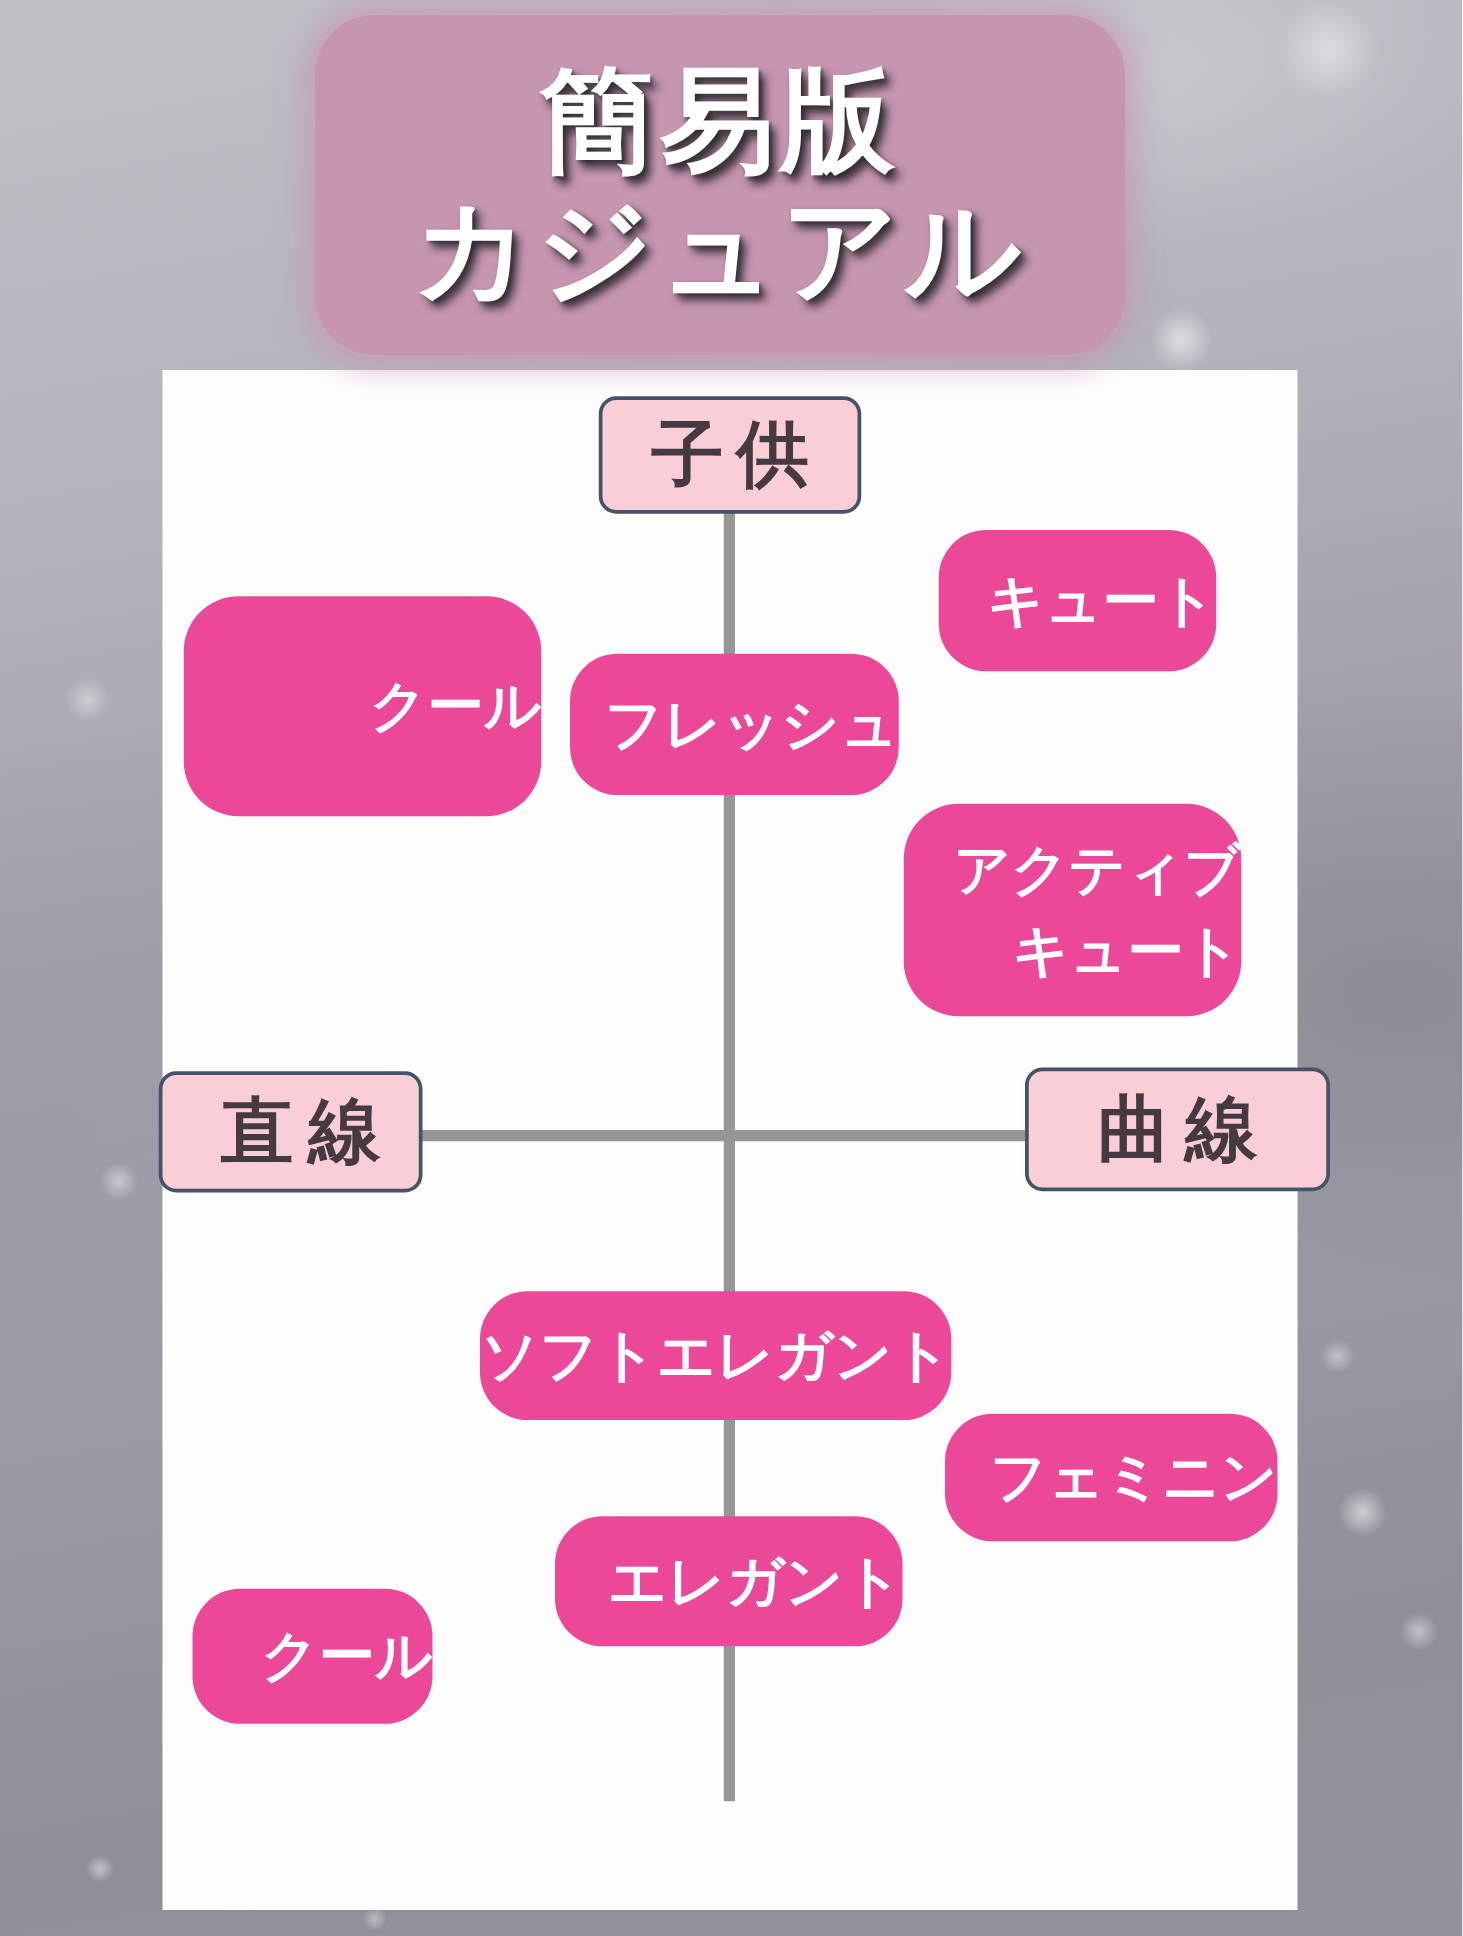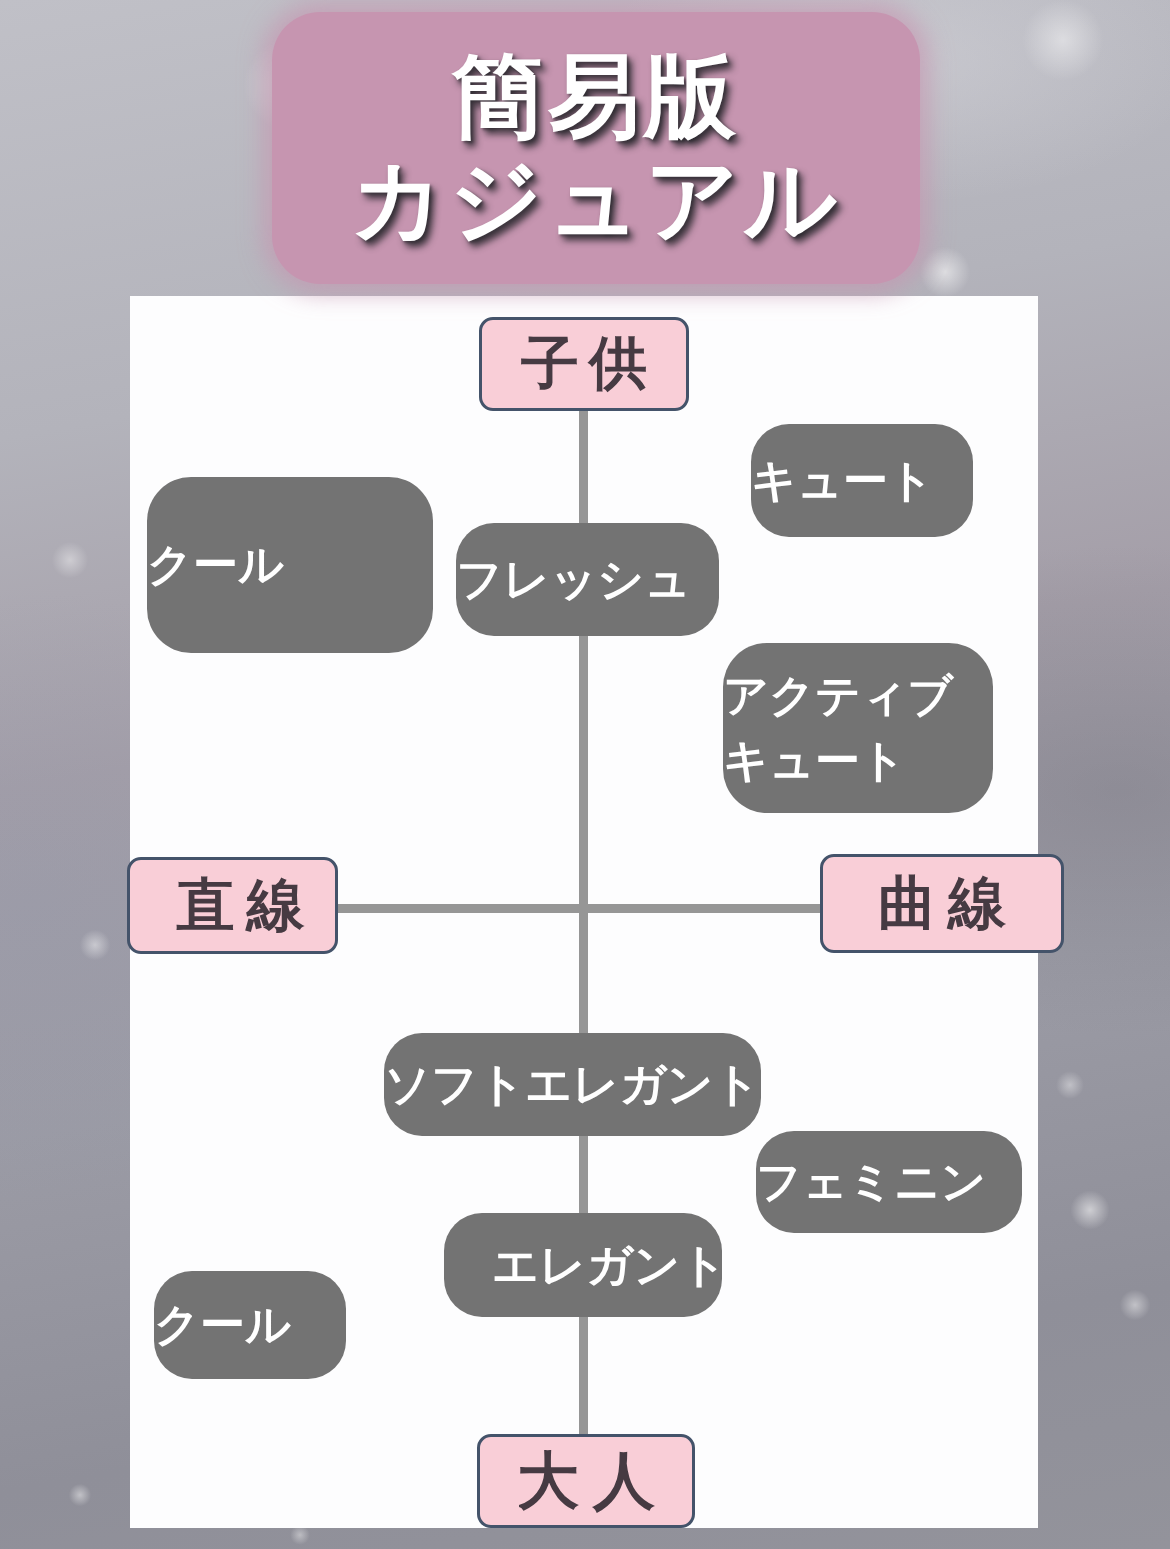--- a/index.html
+++ b/index.html
@@ -34,21 +34,21 @@
       radial-gradient(ellipse 14px 14px at 300px 1535px, rgba(255,255,255,.40), transparent 70%),
       radial-gradient(ellipse 650px 340px at 1120px 790px, rgba(110,110,120,.35), transparent 72%),
       radial-gradient(ellipse 520px 430px at 30px 900px,  rgba(145,152,170,.32), transparent 72%),
       radial-gradient(ellipse 420px 200px at 900px 60px,  rgba(225,225,230,.35), transparent 72%),
       linear-gradient(170deg, #c0c0c7 0%, #b3b3bb 25%, #a49ea8 45%, #9b9ba5 65%, #8f8f99 85%, #93939b 100%);
   }
 
   
   .title-banner {
     position: absolute;
-    left: 272px; top: 12px;
+    left: 252px; top: 12px;
     width: 648px; height: 272px;
     background: #c695b0;
     border-radius: 48px;
     box-shadow: 0 0 22px 10px rgba(198,149,176,.65);
     display: flex;
     flex-direction: column;
     align-items: center;
     justify-content: center;
     z-index: 3;
   }
@@ -92,27 +92,27 @@
     white-space: nowrap;
   }
   .axis-top    { left: 479px; top: 301px;  width: 210px; height: 94px; font-size: 58px; letter-spacing: 10px; padding-left: 10px; margin-top: 16px; }
   .axis-bottom { left: 477px; top: 1434px; width: 218px; height: 94px; font-size: 62px; letter-spacing: 14px; padding-left: 14px; }
   .axis-left   { left: 127px; top: 857px;  width: 211px; height: 97px; font-size: 58px; letter-spacing: 12px; padding-left: 28px; }
   .axis-right  { left: 820px; top: 854px;  width: 244px; height: 99px; font-size: 58px; letter-spacing: 12px; padding-left: 12px; }
 
   
   .type-box {
     position: absolute;
-    background: #737373;
+    background: #ec4899;
     border-radius: 38px;
     color: #ffffff;
     font-weight: 700;
     display: flex;
     flex-direction: column;
-    align-items: flex-start;
+    align-items: flex-end;
     justify-content: center;
     z-index: 3;
     text-align: center;
     line-height: 1.45;
     white-space: nowrap;
   }
   .type-box span { display: block; }
 
   .n-cool-casual  { left: 147px; top: 477px;  width: 286px; height: 176px; font-size: 45px; border-radius: 44px; }
   .n-fresh        { left: 456px; top: 523px;  width: 263px; height: 113px; font-size: 46px; }
@@ -134,21 +134,20 @@
     <div class="title-line">簡易版</div>
     <div class="title-line">カジュアル</div>
   </div>
 
   <div class="panel"></div>
 
   <div class="axis-line vertical"></div>
   <div class="axis-line horizontal"></div>
 
   <div class="axis-label axis-top">子供</div>
-  <div class="axis-label axis-bottom">大人</div>
   <div class="axis-label axis-left">直線</div>
   <div class="axis-label axis-right">曲線</div>
 
   <div class="type-box n-cool-casual">
     <span>クール</span>
   </div>
 
   <div class="type-box n-fresh">
     <span>フレッシュ</span>
   </div>

